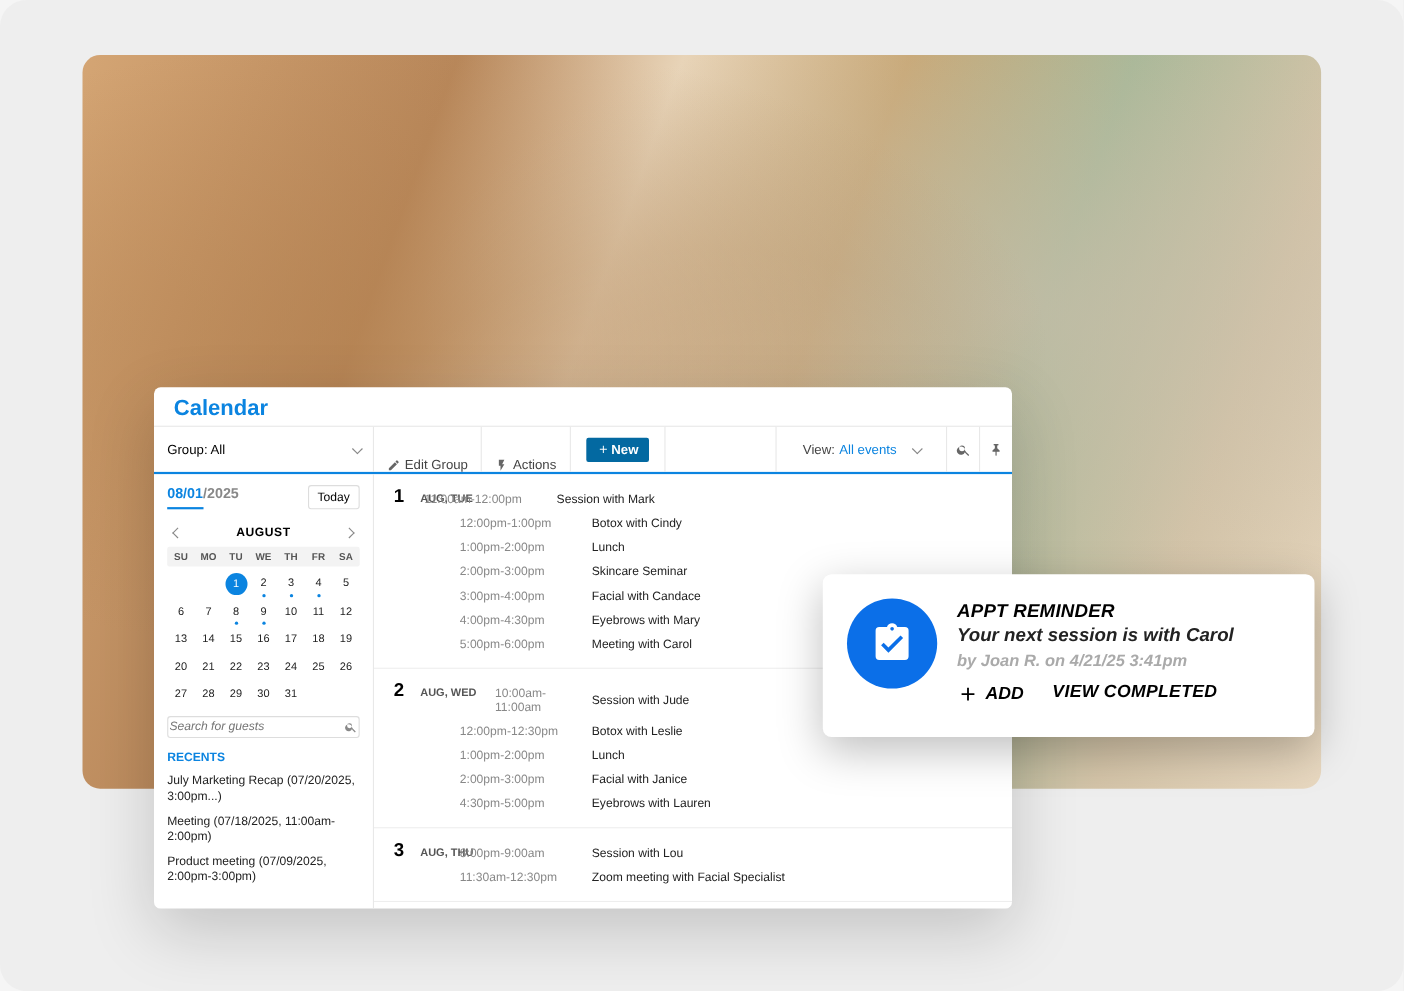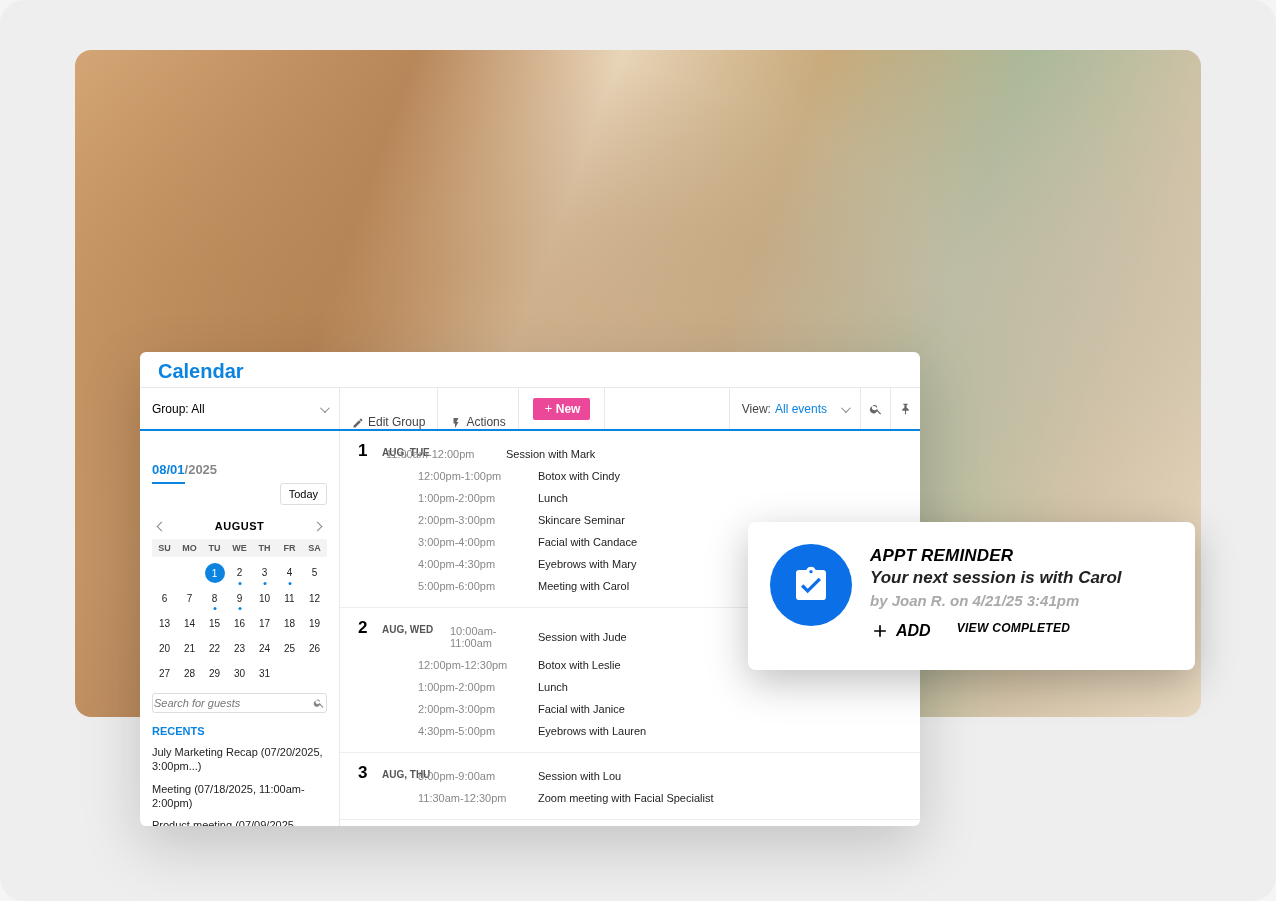--- a/index.html
+++ b/index.html
@@ -24,34 +24,34 @@
   background: #fff; border-radius: 6px; box-shadow: 0 20px 60px rgba(0,0,0,0.18);
   display: flex; flex-direction: column; overflow: hidden;
 }
 
 .cal-header { padding: 8px 18px 4px; }
 .cal-title { color: #0b84e0; font-size: 20px; font-weight: 700; }
 
 .toolbar { display: flex; align-items: stretch; border-top: 1px solid #e8e8e8; border-bottom: 2px solid #0b84e0; height: 44px; }
 .tb-group-select { flex: 0 0 200px; display: flex; align-items: center; justify-content: space-between; padding: 0 12px; font-size: 12px; border-right: 1px solid #e8e8e8; cursor: pointer; }
 .tb-btn { display: flex; align-items: flex-end; gap: 4px; padding: 0 12px; font-size: 12px; color: #444; border-right: 1px solid #e8e8e8; cursor: pointer; }
-.tb-new { background: #ec4899; color: #fff; border: none; height: 22px; margin: 5px 8px; padding: 0 10px; font-size: 12px; display: flex; align-items: center; gap: 2px; cursor: pointer; border-radius: 2px; font-weight: 600; }
+.tb-new { background: #0369a1; color: #fff; border: none; height: 22px; margin: 5px 8px; padding: 0 10px; font-size: 12px; display: flex; align-items: center; gap: 2px; cursor: pointer; border-radius: 2px; font-weight: 600; }
 .tb-spacer { flex: 1; }
-.tb-view { display: flex; align-items: center; gap: 4px; padding: 0 12px; font-size: 12px; border-left: 1px solid #e8e8e8; cursor: pointer; margin-left: 12px; }
+.tb-view { display: flex; align-items: center; gap: 4px; padding: 0 24px; font-size: 12px; border-left: 1px solid #e8e8e8; cursor: pointer; margin-left: 12px; }
 .tb-view .vlabel { color: #444; }
 .tb-view .vval { color: #0b84e0; }
 .tb-icon { width: 30px; display: flex; align-items: center; justify-content: center; border-left: 1px solid #e8e8e8; cursor: pointer; }
 
 .cal-body { flex: 1; display: flex; overflow: hidden; }
 .sidebar { width: 200px; border-right: 1px solid #e8e8e8; padding: 10px 12px; font-size: 12px; }
 .date-row { display: flex; align-items: center; justify-content: space-between; }
 .date-str { font-weight: 700; font-size: 13px; }
 .date-str .blue { color: #0b84e0; border-bottom: 2px solid #0b84e0; padding-bottom: 5px; display: inline-block; }
 .date-str .grey { color: #888; }
-.today-btn { font-size: 11px; border: 1px solid #ddd; background: #fff; padding: 4px 8px; border-radius: 3px; cursor: pointer; margin-top: 42px; }
+.today-btn { font-size: 11px; border: 1px solid #ddd; background: #fff; padding: 4px 8px; border-radius: 3px; cursor: pointer; }
 
 .month-nav { display: flex; align-items: center; justify-content: space-between; margin-top: 14px; }
 .month-nav .nav-arrow { width: 18px; cursor: pointer; color: #888; text-align: center; }
 .month-label { font-size: 11px; font-weight: 700; letter-spacing: 0.5px; }
 
 .dow { display: grid; grid-template-columns: repeat(7, 1fr); margin-top: 6px; background: #f3f3f3; border-radius: 2px; }
 .dow div { text-align: center; font-size: 9px; font-weight: 700; color: #555; padding: 4px 0; }
 
 .days { display: grid; grid-template-columns: repeat(7, 1fr); row-gap: 6px; margin-top: 6px; }
 .day-cell { text-align: center; font-size: 10px; color: #222; padding: 4px 0; cursor: pointer; position: relative; }
@@ -82,21 +82,21 @@
   background: #fff; border-radius: 8px; box-shadow: 0 12px 40px rgba(0,0,0,0.25);
   display: flex; align-items: flex-start; padding: 24px 22px; gap: 18px; font-style: italic;
 }
 .reminder-icon { width: 82px; height: 82px; border-radius: 50%; background: #0b6fe8; display: flex; align-items: center; justify-content: center; flex-shrink: 0; margin-top: -2px; }
 .r-content { flex: 1; }
 .r-title { font-size: 17px; font-weight: 800; letter-spacing: 0.2px; }
 .r-sub { font-size: 17px; font-weight: 700; color: #222; margin-top: 2px; }
 .r-by { font-size: 15px; color: #aaa; margin-top: 4px; font-weight: 600; }
 .r-actions { display: flex; gap: 26px; margin-top: 12px; }
 .r-add { display: flex; align-items: center; gap: 6px; font-size: 16px; font-weight: 800; cursor: pointer; }
-.r-view { font-size: 12px; font-weight: 800; cursor: pointer; letter-spacing: 0.3px; }
+.r-view { font-size: 16px; font-weight: 800; cursor: pointer; letter-spacing: 0.3px; }
 
 svg { display: block; }
 .chev::before { content: ""; display: inline-block; width: 6px; height: 6px; border-right: 1.5px solid #888; border-bottom: 1.5px solid #888; }
 .chev-down::before { transform: rotate(45deg) translateY(-2px); }
 .chev-left::before { transform: rotate(135deg); }
 .chev-right::before { transform: rotate(-45deg); }
 </style>
 </head>
 <body>
 

